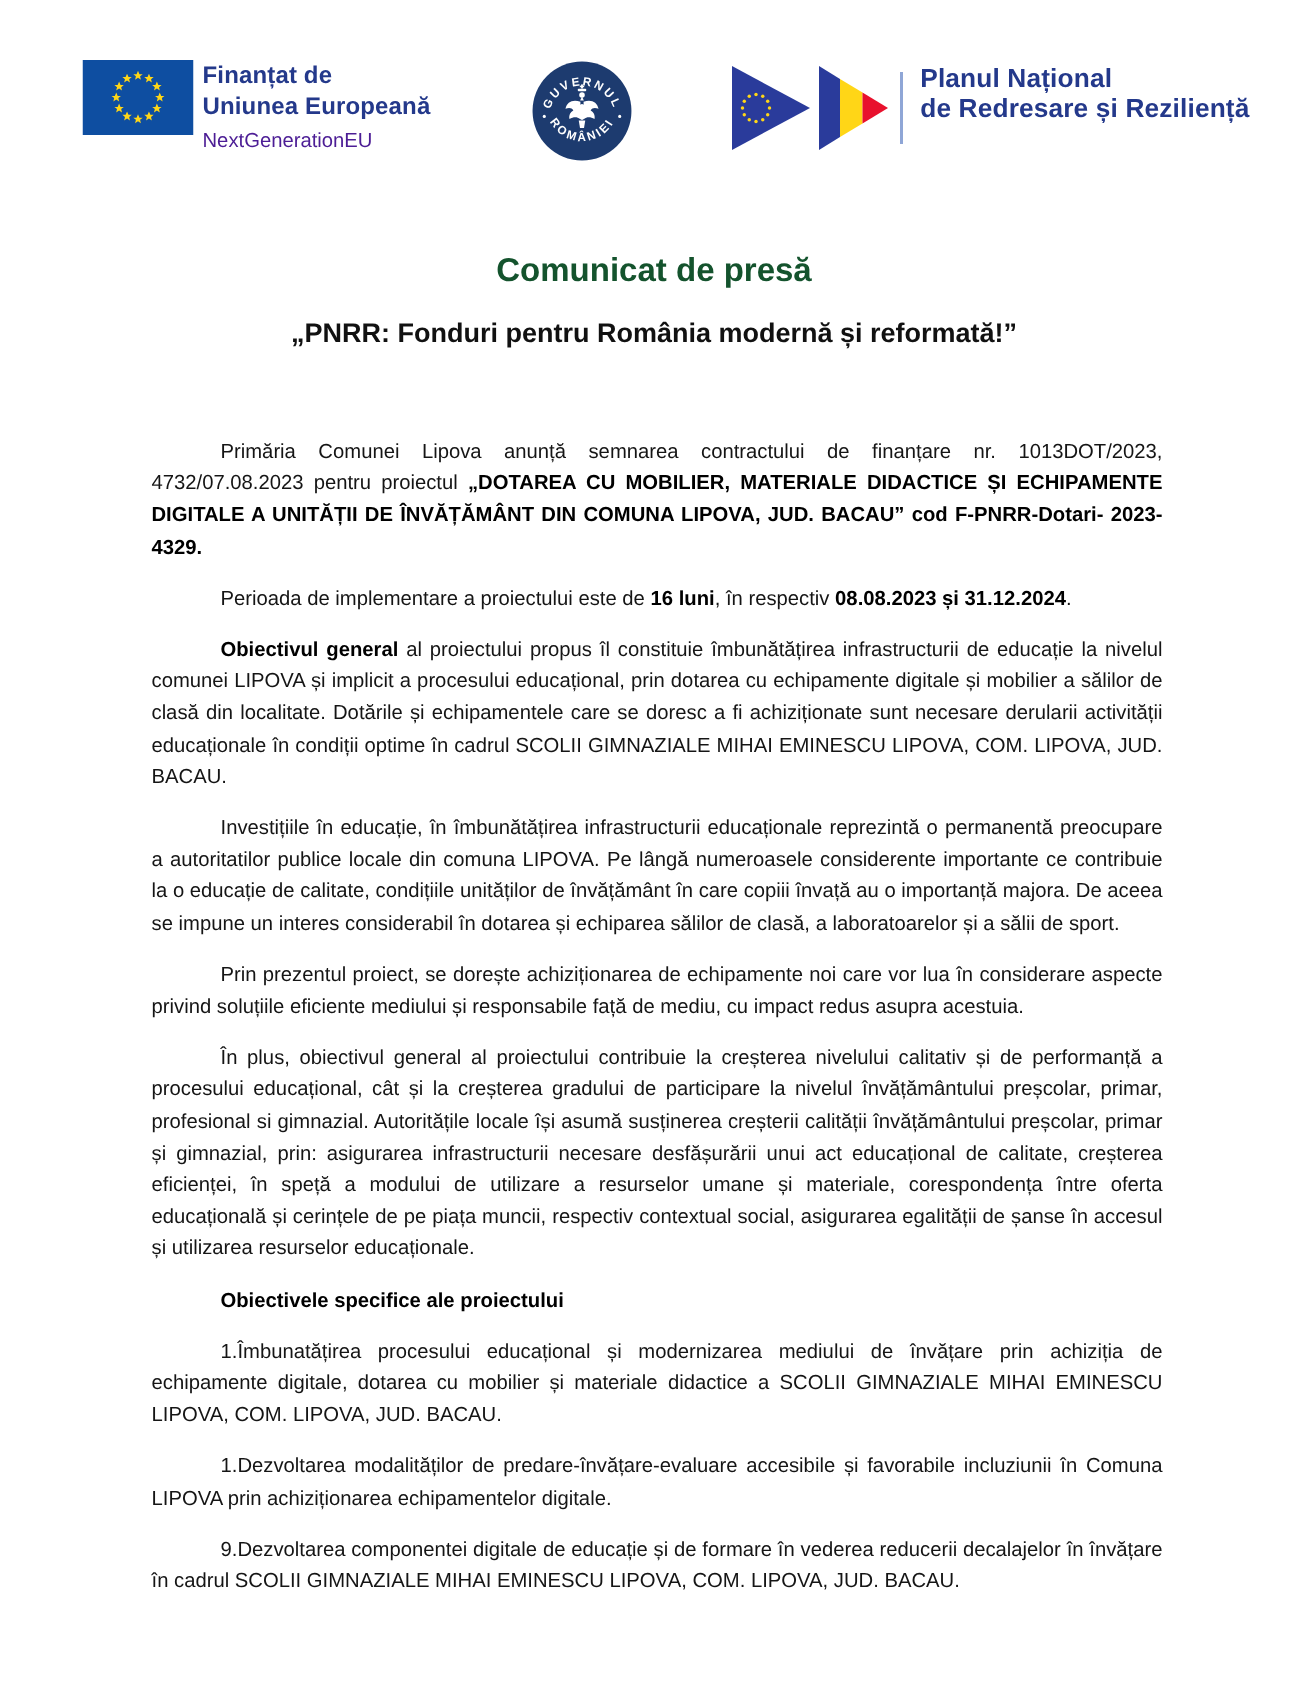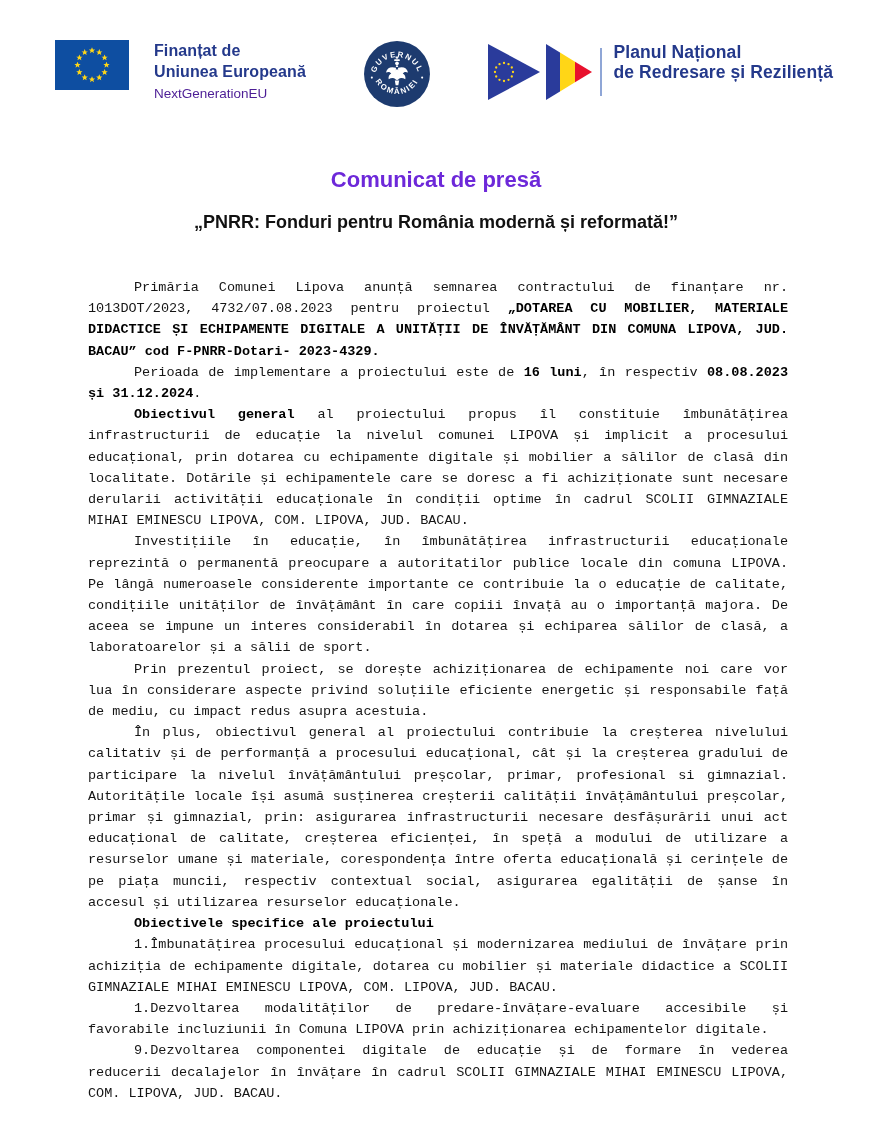--- a/index.html
+++ b/index.html
@@ -11,46 +11,46 @@
     background:#ffffff;
     font-family:"Liberation Sans", sans-serif;
     color:#1b1b1b;
     overflow:hidden;
   }
   
   .logos{
     position:absolute;top:40px;left:55px;width:778px;
     display:flex;align-items:flex-start;justify-content:space-between;
   }
-  .eu-logo{display:flex;gap:25px;align-items:flex-start;}
+  .eu-logo{display:flex;gap:6px;align-items:flex-start;}
   .eu-flag{flex:0 0 auto;display:block;}
   .eu-text{padding-top:1px;}
   .eu-bold{font-weight:bold;color:#24398b;font-size:16px;line-height:1.3;letter-spacing:.1px;}
   .eu-sub{color:#4c1d95;font-size:13.5px;margin-top:3px;}
   .gov-logo{margin-top:0;}
   .pnrr-logo{display:flex;align-items:flex-start;gap:9px;margin-top:3px;}
   .pnrr-text{font-weight:bold;color:#24398b;font-size:17.5px;line-height:1.13;letter-spacing:.1px;}
   
   .doc-title{
     position:absolute;top:167px;left:0;width:100%;
     margin:0;text-align:center;
-    font-size:22px;font-weight:bold;color:#6d28d9;
+    font-size:22px;font-weight:bold;color:#14532d;
   }
   .doc-subtitle{
     position:absolute;top:212px;left:0;width:100%;
     margin:0;text-align:center;
     font-size:18px;font-weight:bold;color:#111;
   }
   
   .bodytext{
     position:absolute;top:277px;left:88px;width:700px;
     text-align:justify;
     font-size:13.5px;line-height:21.2px;color:#151515;
   }
-  .para{margin:0;text-indent:46px;font-family:Liberation Mono, monospace;}
+  .para{margin:13px;text-indent:46px;}
   .b{font-weight:bold;color:#000;}
 </style>
 </head>
 <body>
 
 <div class="page">
 
   <header class="logos">
 
     <div class="eu-logo">
@@ -141,20 +141,20 @@
   </header>
 
   <h1 class="doc-title">Comunicat de presă</h1>
   <h2 class="doc-subtitle">„PNRR: Fonduri pentru România modernă și reformată!”</h2>
 
   <main class="bodytext">
       <p class="para"><span>Primăria Comunei Lipova anunță semnarea contractului de finanțare nr. 1013DOT/2023, 4732/07.08.2023 pentru proiectul </span><span class="b">„DOTAREA CU MOBILIER, MATERIALE DIDACTICE ȘI ECHIPAMENTE DIGITALE A UNITĂȚII DE ÎNVĂȚĂMÂNT DIN COMUNA LIPOVA, JUD. BACAU” cod F-PNRR-Dotari- 2023-4329.</span></p>
       <p class="para"><span>Perioada de implementare a proiectului este de </span><span class="b">16 luni</span><span>, în respectiv </span><span class="b">08.08.2023 și 31.12.2024</span><span>.</span></p>
       <p class="para"><span class="b">Obiectivul general</span><span> al proiectului propus îl constituie îmbunătățirea infrastructurii de educație la nivelul comunei LIPOVA și implicit a procesului educațional, prin dotarea cu echipamente digitale și mobilier a sălilor de clasă din localitate. Dotările și echipamentele care se doresc a fi achiziționate sunt necesare derularii activității educaționale în condiții optime în cadrul SCOLII GIMNAZIALE MIHAI EMINESCU LIPOVA, COM. LIPOVA, JUD. BACAU.</span></p>
       <p class="para"><span>Investițiile în educație, în îmbunătățirea infrastructurii educaționale reprezintă o permanentă preocupare a autoritatilor publice locale din comuna LIPOVA. Pe lângă numeroasele considerente importante ce contribuie la o educație de calitate, condițiile unităților de învățământ în care copiii învață au o importanță majora. De aceea se impune un interes considerabil în dotarea și echiparea sălilor de clasă, a laboratoarelor și a sălii de sport.</span></p>
-      <p class="para"><span>Prin prezentul proiect, se dorește achiziționarea de echipamente noi care vor lua în considerare aspecte privind soluțiile eficiente energetic și responsabile față de mediu, cu impact redus asupra acestuia.</span></p>
+      <p class="para"><span>Prin prezentul proiect, se dorește achiziționarea de echipamente noi care vor lua în considerare aspecte privind soluțiile eficiente mediului și responsabile față de mediu, cu impact redus asupra acestuia.</span></p>
       <p class="para"><span>În plus, obiectivul general al proiectului contribuie la creșterea nivelului calitativ și de performanță a procesului educațional, cât și la creșterea gradului de participare la nivelul învățământului preșcolar, primar, profesional si gimnazial. Autoritățile locale își asumă susținerea creșterii calității învățământului preșcolar, primar și gimnazial, prin: asigurarea infrastructurii necesare desfășurării unui act educațional de calitate, creșterea eficienței, în speță a modului de utilizare a resurselor umane și materiale, corespondența între oferta educațională și cerințele de pe piața muncii, respectiv contextual social, asigurarea egalității de șanse în accesul și utilizarea resurselor educaționale.</span></p>
       <p class="para"><span class="b">Obiectivele specifice ale proiectului</span></p>
       <p class="para"><span>1.Îmbunatățirea procesului educațional și modernizarea mediului de învățare prin achiziția de echipamente digitale, dotarea cu mobilier și materiale didactice a SCOLII GIMNAZIALE MIHAI EMINESCU LIPOVA, COM. LIPOVA, JUD. BACAU.</span></p>
       <p class="para"><span>1.Dezvoltarea modalităților de predare-învățare-evaluare accesibile și favorabile incluziunii în Comuna LIPOVA prin achiziționarea echipamentelor digitale.</span></p>
       <p class="para"><span>9.Dezvoltarea componentei digitale de educație și de formare în vederea reducerii decalajelor în învățare în cadrul SCOLII GIMNAZIALE MIHAI EMINESCU LIPOVA, COM. LIPOVA, JUD. BACAU.</span></p>
     </main>
 </div>
 
 </body></html>

